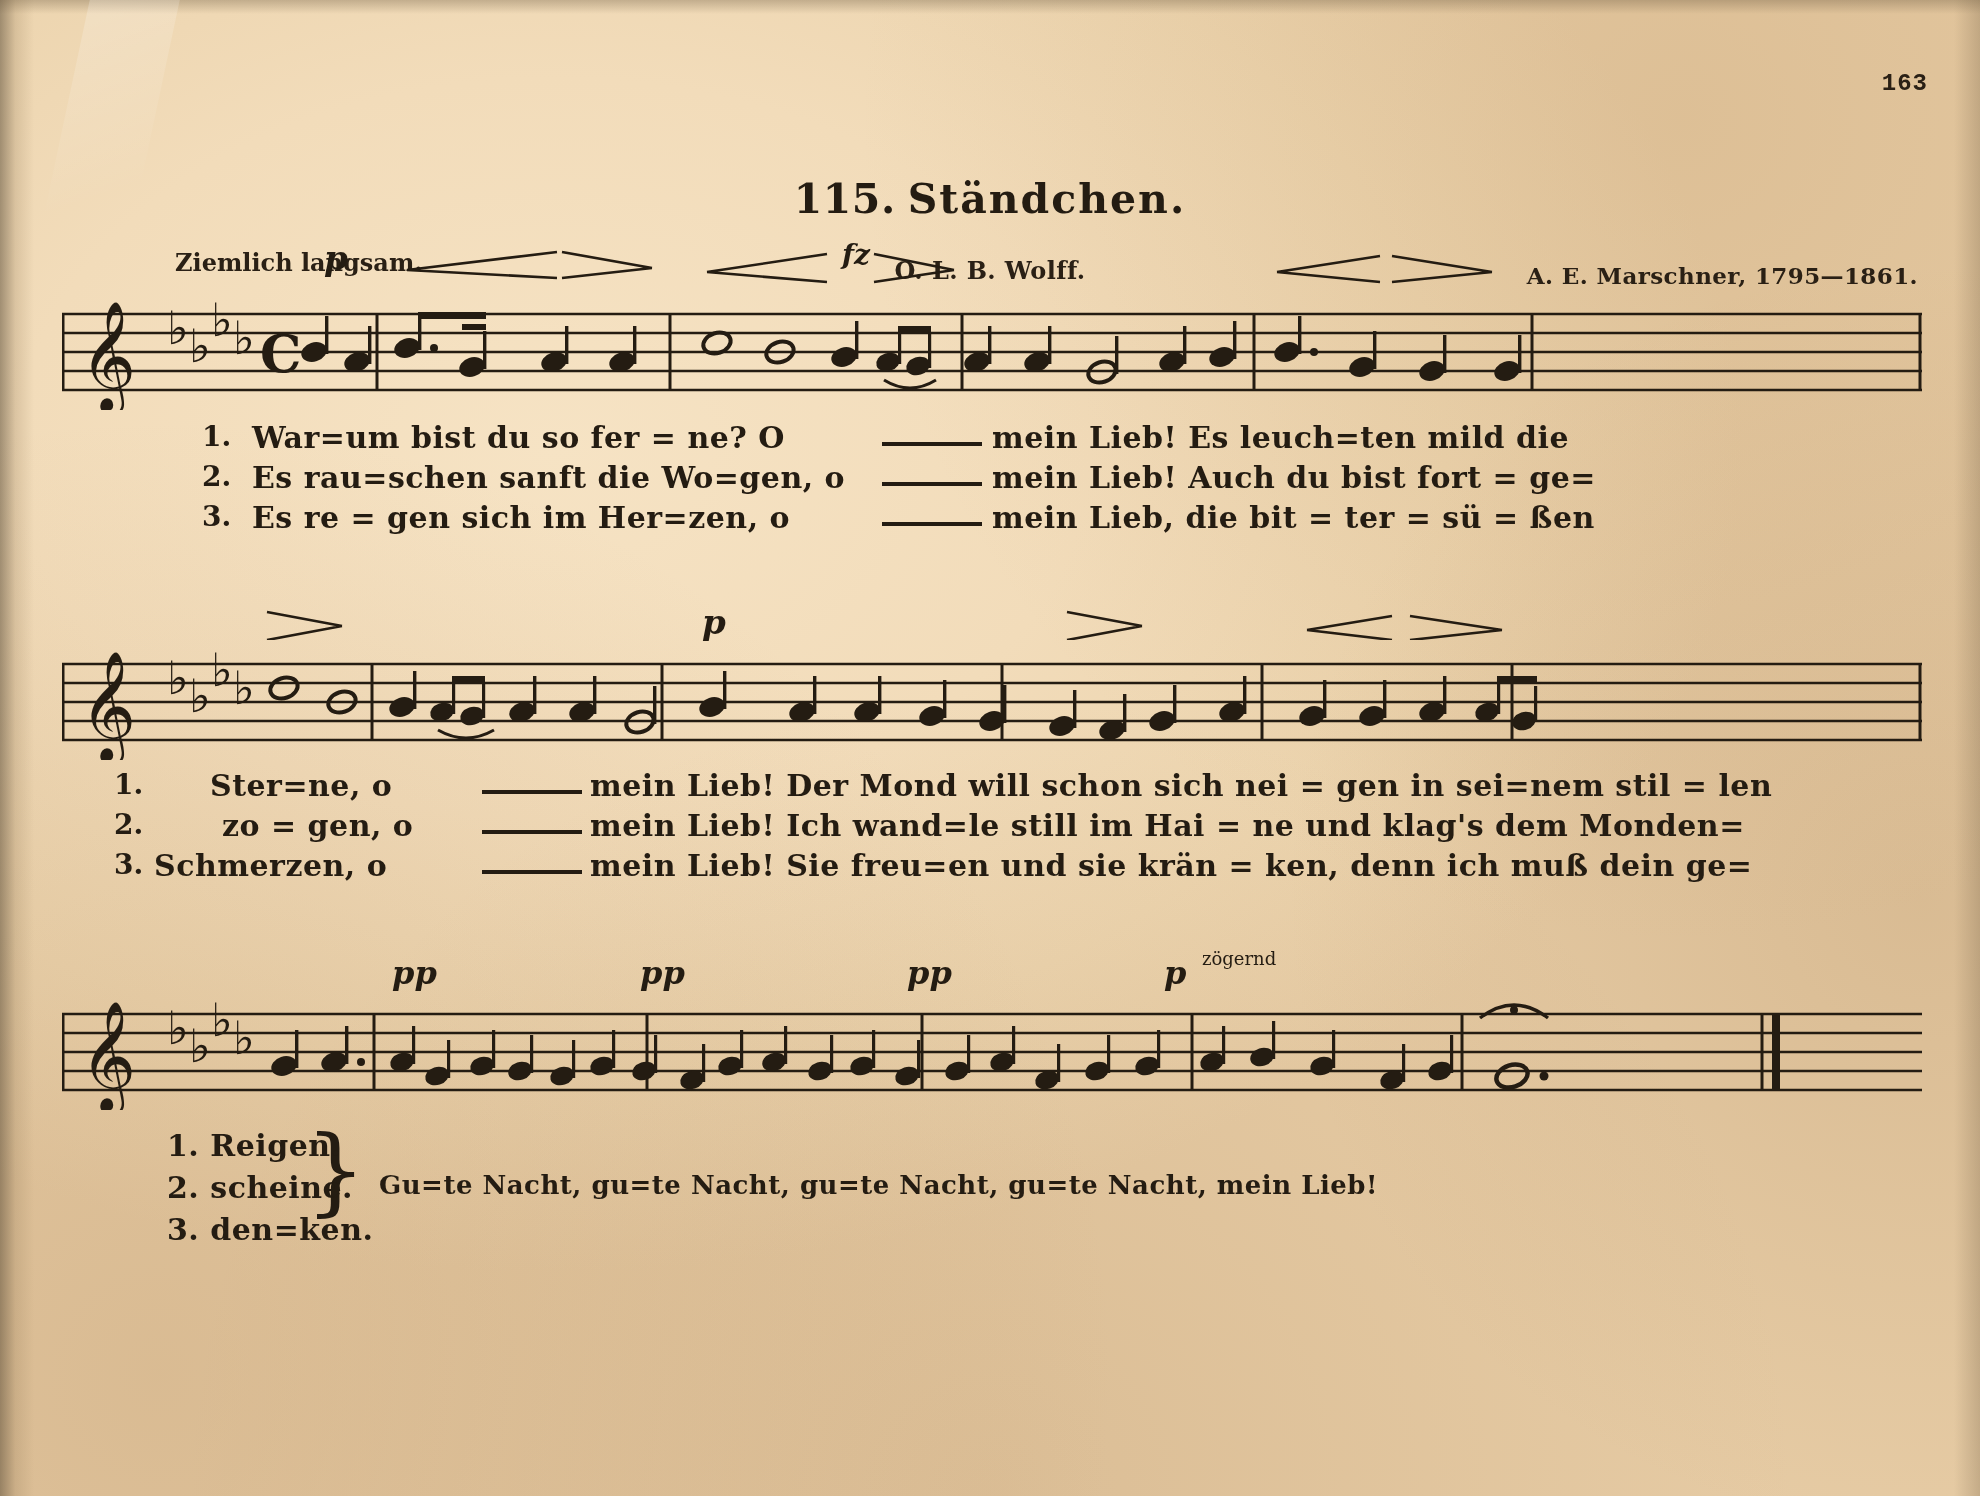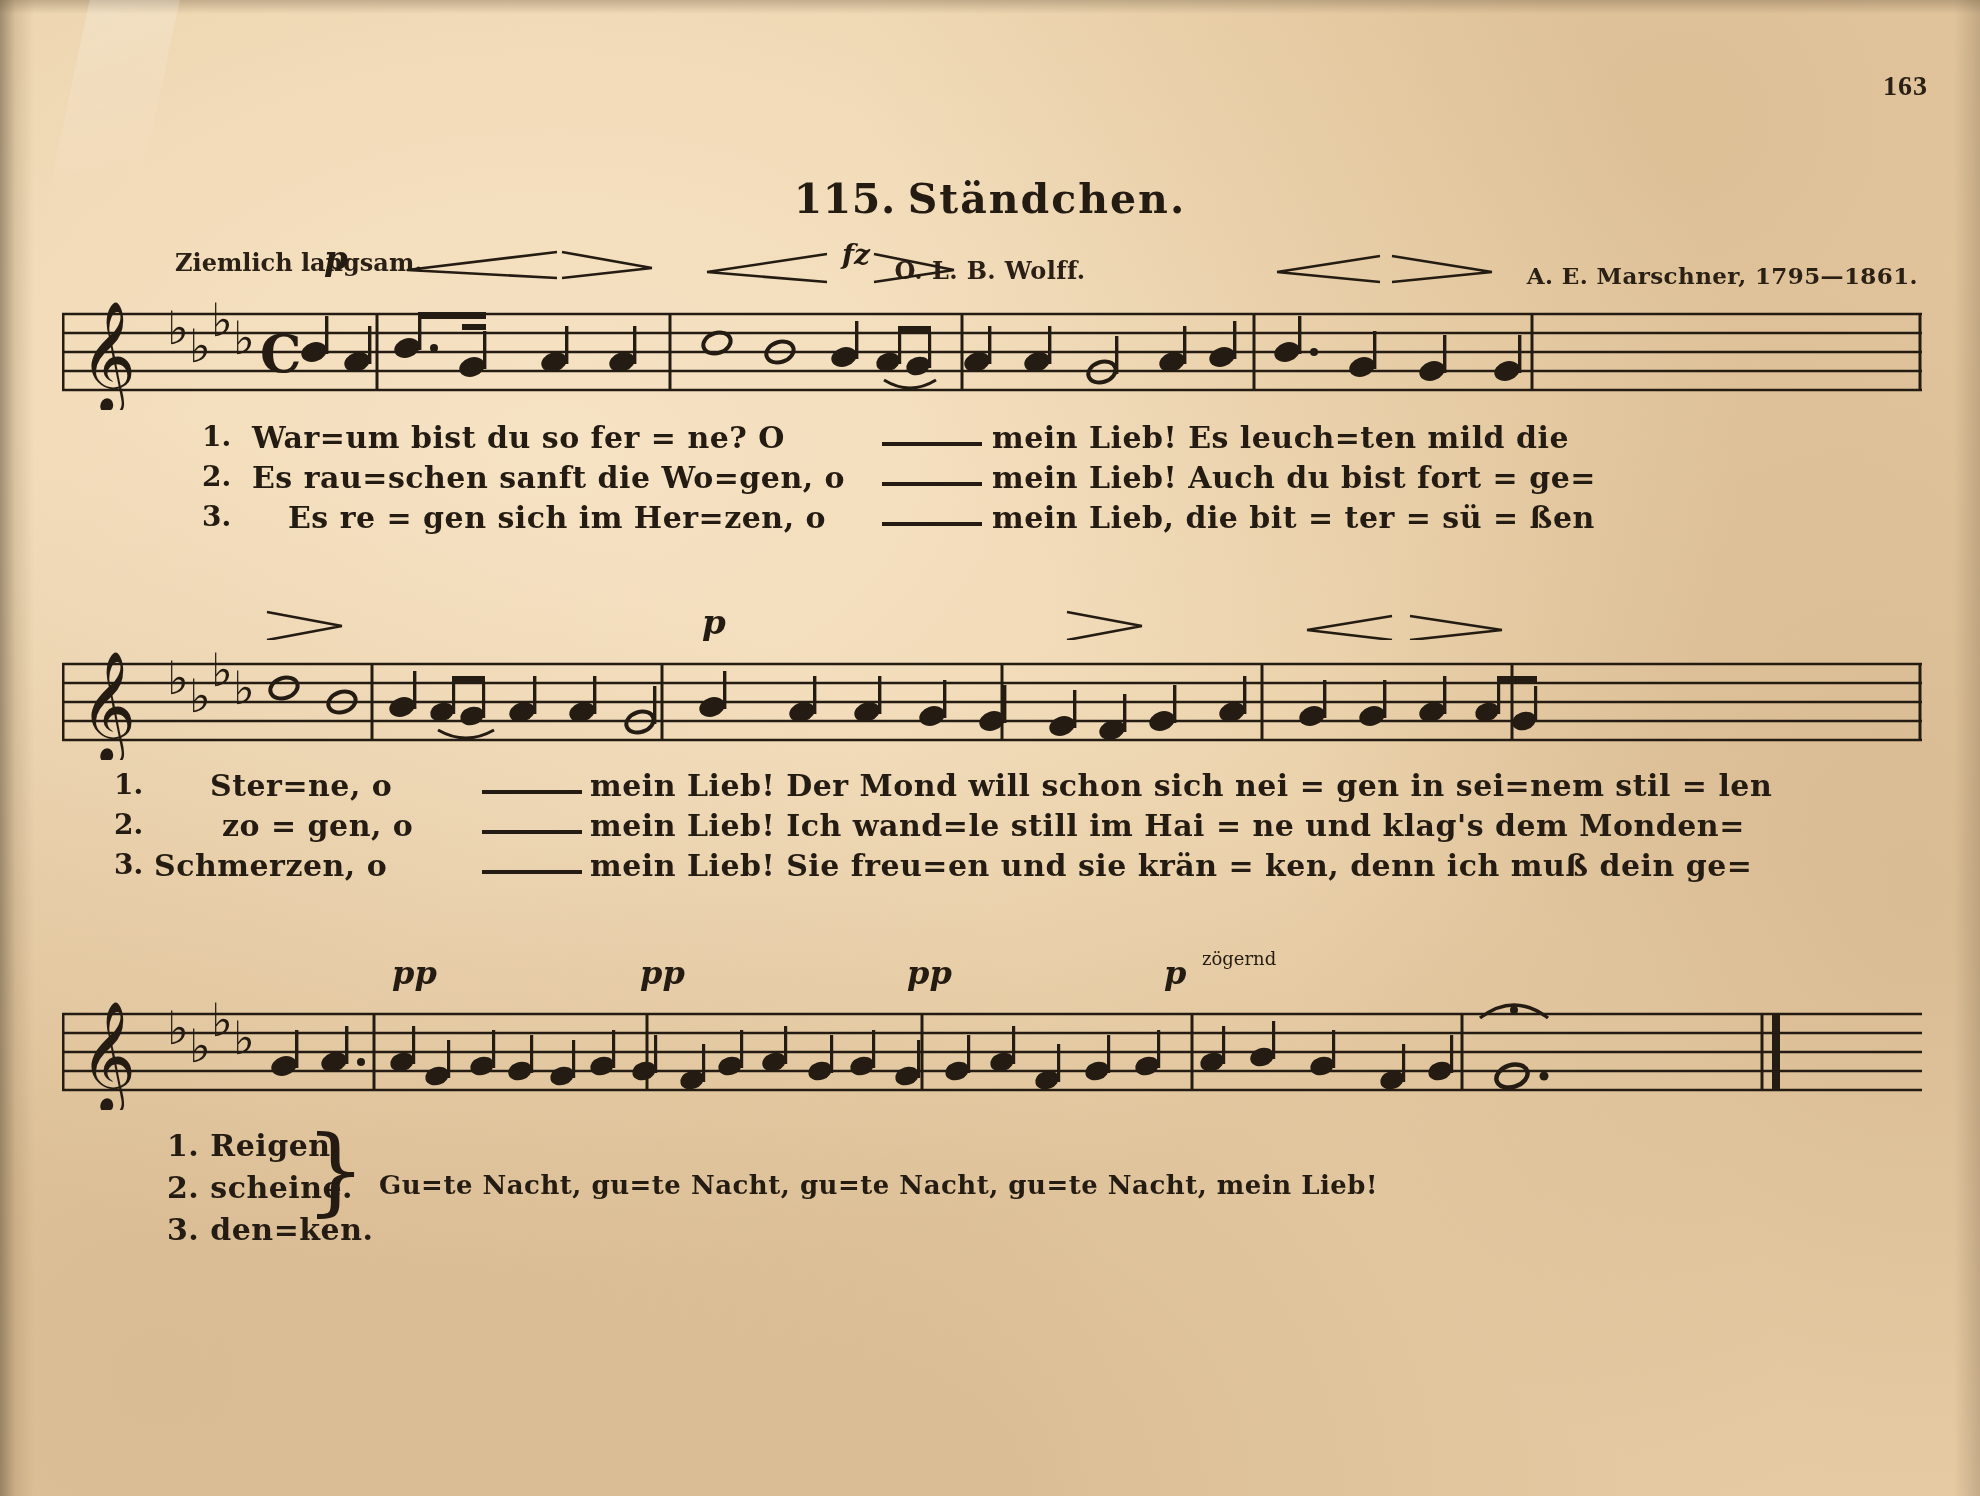--- a/index.html
+++ b/index.html
@@ -60,23 +60,23 @@
     background: linear-gradient(160deg, rgba(255,255,255,0.22), rgba(255,255,255,0) 70%);
     transform: skewX(-12deg);
     pointer-events: none;
   }
 
   
   #folio {
     position: absolute;
     right: 52px;
     top: 70px;
-    font-family: Liberation Serif, serif;
-    font-weight: bold;
-    font-size: 28px;
+    font-family: Liberation Mono, monospace;
+    font-weight: bold;
+    font-size: 24px;
     letter-spacing: 1px;
     color: #2a2015;
   }
   #title {
     position: absolute;
     top: 175px;
     left: 0; right: 0;
     text-align: center;
     font-size: 41px;
     font-weight: bold;
@@ -299,21 +299,21 @@
         <span class="txt" style="left:930px;">mein Lieb!  Es  leuch=ten mild  die</span>
       </div>
       <div class="lyric-row">
         <span class="vnum" style="left:140px;">2.</span>
         <span class="txt" style="left:190px;">Es rau=schen sanft die   Wo=gen,   o</span>
         <span class="dash-rule" style="left:820px; top:22px; width:100px;"></span>
         <span class="txt" style="left:930px;">mein Lieb! Auch  du  bist fort = ge=</span>
       </div>
       <div class="lyric-row">
         <span class="vnum" style="left:140px;">3.</span>
-        <span class="txt" style="left:190px;margin-left:36px;">Es  re = gen   sich im   Her=zen,   o</span>
+        <span class="txt" style="left:190px;">Es  re = gen   sich im   Her=zen,   o</span>
         <span class="dash-rule" style="left:820px; top:22px; width:100px;"></span>
         <span class="txt" style="left:930px;">mein Lieb,  die   bit = ter = sü = ßen</span>
       </div>
     </div>
   </div>
 
   <div class="system" style="top:650px;">
     <div class="staff">
       <svg width="1860" height="110" viewBox="0 0 1860 110" xmlns="http://www.w3.org/2000/svg">
         <g stroke="#241c12" stroke-width="2.6">

